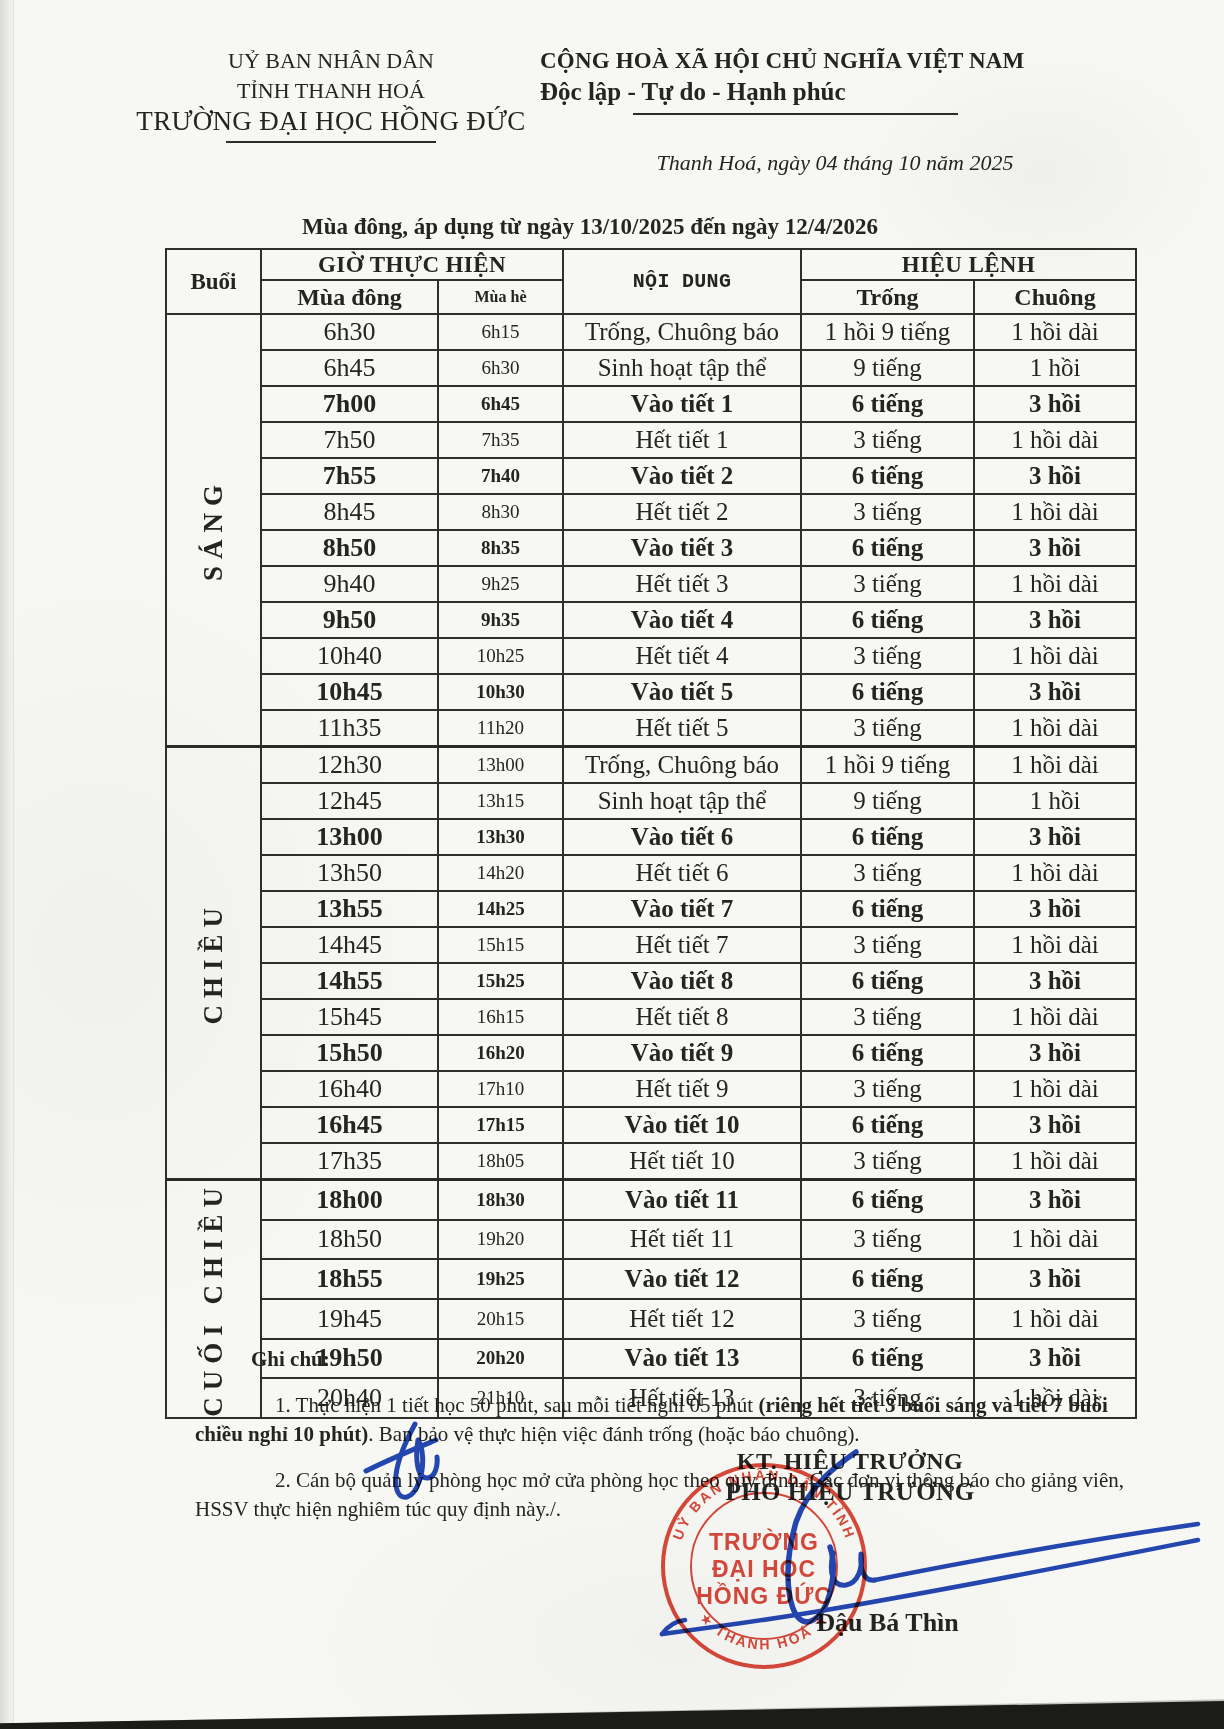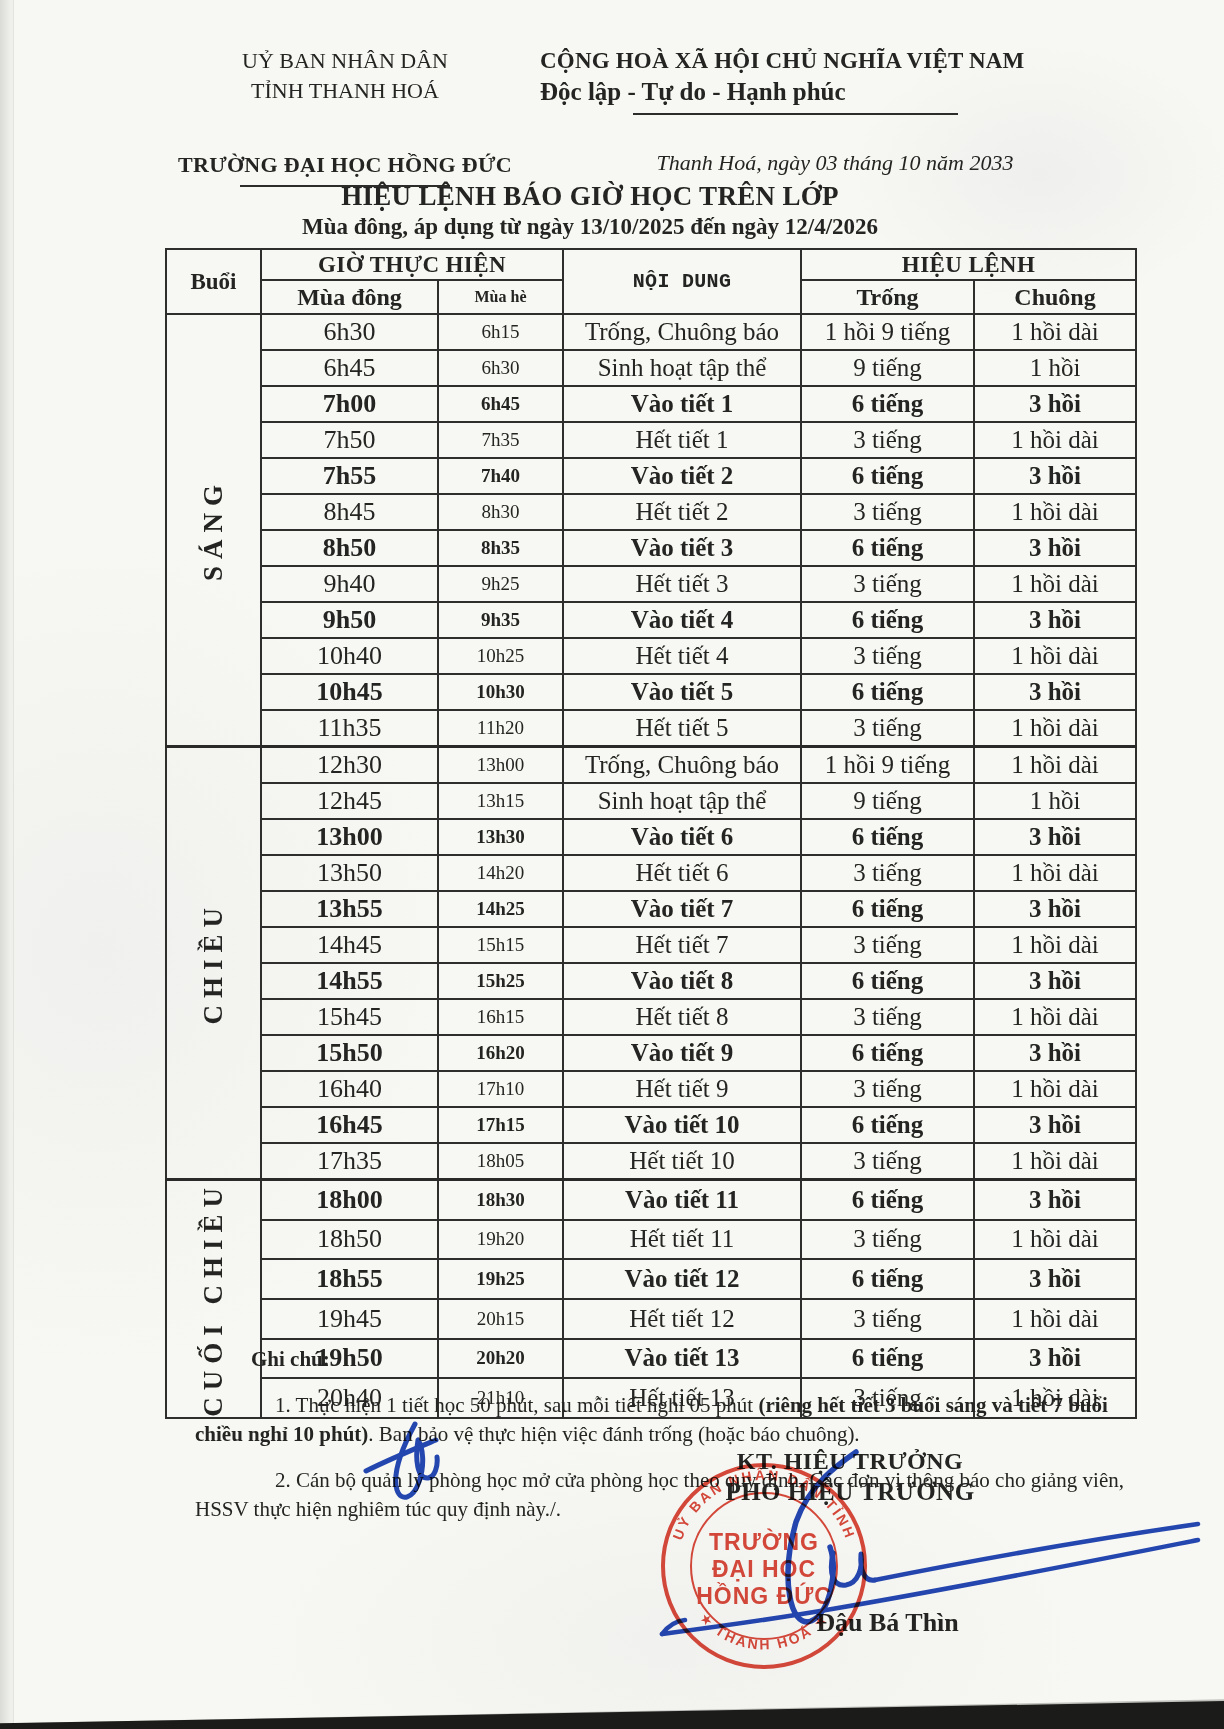--- a/index.html
+++ b/index.html
@@ -8,22 +8,22 @@
     color:#242422;
     font-family:"Liberation Serif","DejaVu Serif",serif;
     background:
       radial-gradient(ellipse 320px 220px at 85% 10%, rgba(198,204,210,.16), transparent 60%),
       radial-gradient(ellipse 500px 600px at 8% 55%, rgba(190,196,202,.12), transparent 70%),
       radial-gradient(ellipse 600px 300px at 55% 95%, rgba(205,208,212,.15), transparent 70%),
       #f7f7f3;
   }
   .left-edge{position:absolute;left:0;top:0;width:13px;height:100%;
     background:linear-gradient(to right,#dadad6,#efefeb 80%);border-right:1px solid #e3e3df;}
-  .org-block{position:absolute;left:150px;top:46px;width:390px;text-align:center;line-height:30px;font-size:22px;}
-  .org-block .l3{font-weight:bold;font-size:22px;letter-spacing:.3px;margin-top:44px;}
+  .org-block{position:absolute;left:136px;top:46px;width:390px;text-align:center;line-height:30px;font-size:22px;}
+  .org-block .l3{font-weight:normal;font-size:27px;letter-spacing:.3px;}
   .u-line{height:0;border-top:2px solid #2c2c2a;margin:5px auto 0;}
   .nat-block{position:absolute;left:540px;top:46px;width:510px;text-align:left;}
   .nat-block .l1{font-weight:bold;font-size:23px;line-height:30px;letter-spacing:.2px;}
   .nat-block .l2{font-weight:bold;font-size:25px;line-height:32px;}
   .dateline{position:absolute;left:610px;top:150px;width:450px;text-align:center;font-style:italic;font-size:22px;}
   .doc-title{position:absolute;left:0;top:181px;width:1180px;text-align:center;font-weight:bold;font-size:27px;letter-spacing:.3px;}
   .doc-subtitle{position:absolute;left:0;top:214px;width:1180px;text-align:center;font-weight:bold;font-size:23px;}
 
   table.sched{position:absolute;left:165px;top:248px;width:970px;border-collapse:collapse;table-layout:fixed;}
   table.sched td{border:2px solid #2e2e2c;padding:0;text-align:center;vertical-align:middle;overflow:hidden;}
@@ -82,23 +82,22 @@
     <div class="l3">TRƯỜNG ĐẠI HỌC HỒNG ĐỨC</div>
     <div class="u-line" style="width:210px"></div>
   </div>
 
   <div class="nat-block">
     <div class="l1">CỘNG HOÀ XÃ HỘI CHỦ NGHĨA VIỆT NAM</div>
     <div class="l2">Độc lập - Tự do - Hạnh phúc</div>
     <div class="u-line" style="width:325px"></div>
   </div>
 
-  <div class="dateline">Thanh Hoá, ngày 03 tháng 10 năm 2033</div>
-
-  <div class="doc-title">HIỆU LỆNH BÁO GIỜ HỌC TRÊN LỚP</div>
+  <div class="dateline">Thanh Hoá, ngày 04 tháng 10 năm 2025</div>
+
   <div class="doc-subtitle">Mùa đông, áp dụng từ ngày 13/10/2025 đến ngày 12/4/2026</div>
 
   <table class="sched">
     <colgroup>
       <col style="width:95px">
         <col style="width:177px">
         <col style="width:125px">
       <col style="width:238px">
         <col style="width:173px">
         <col style="width:162px">

